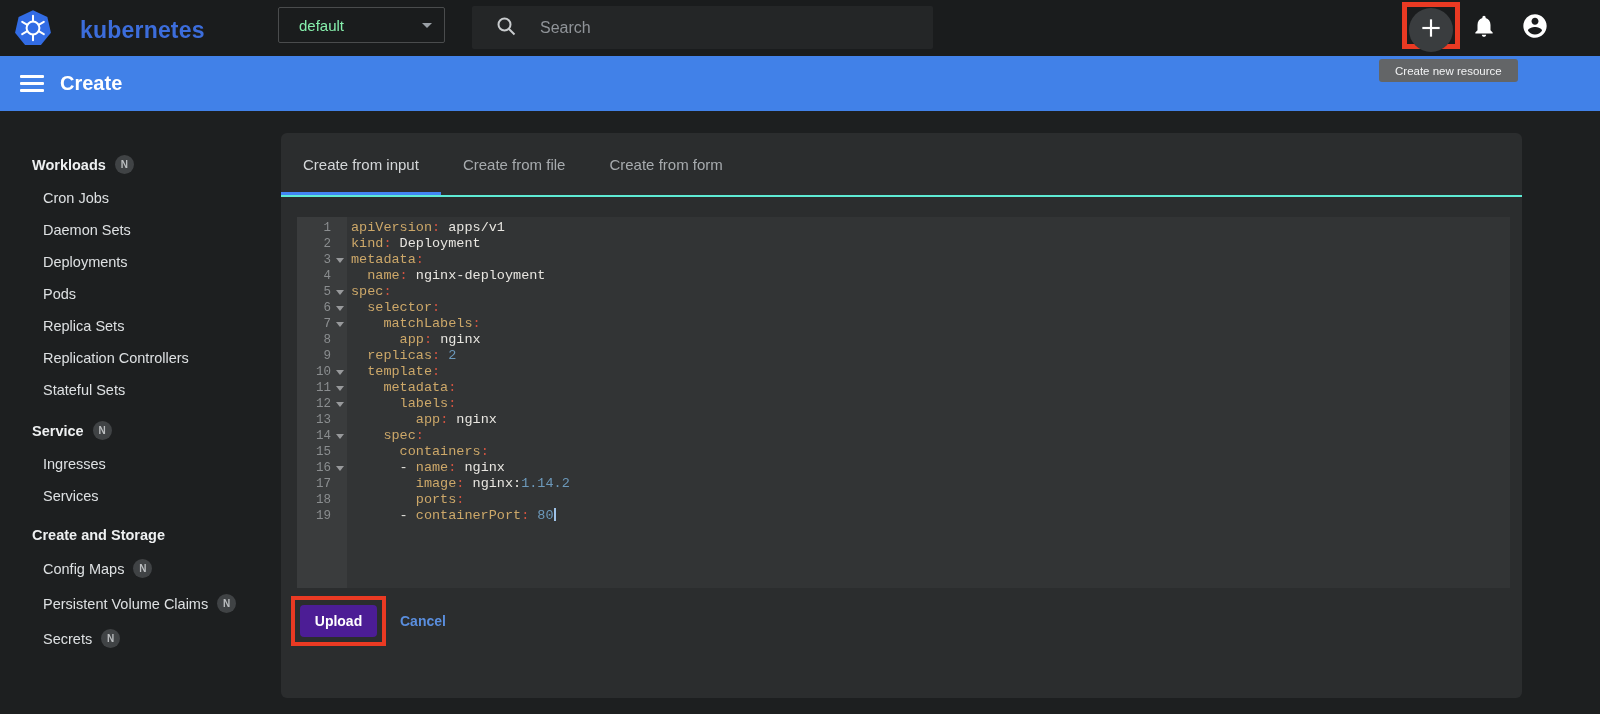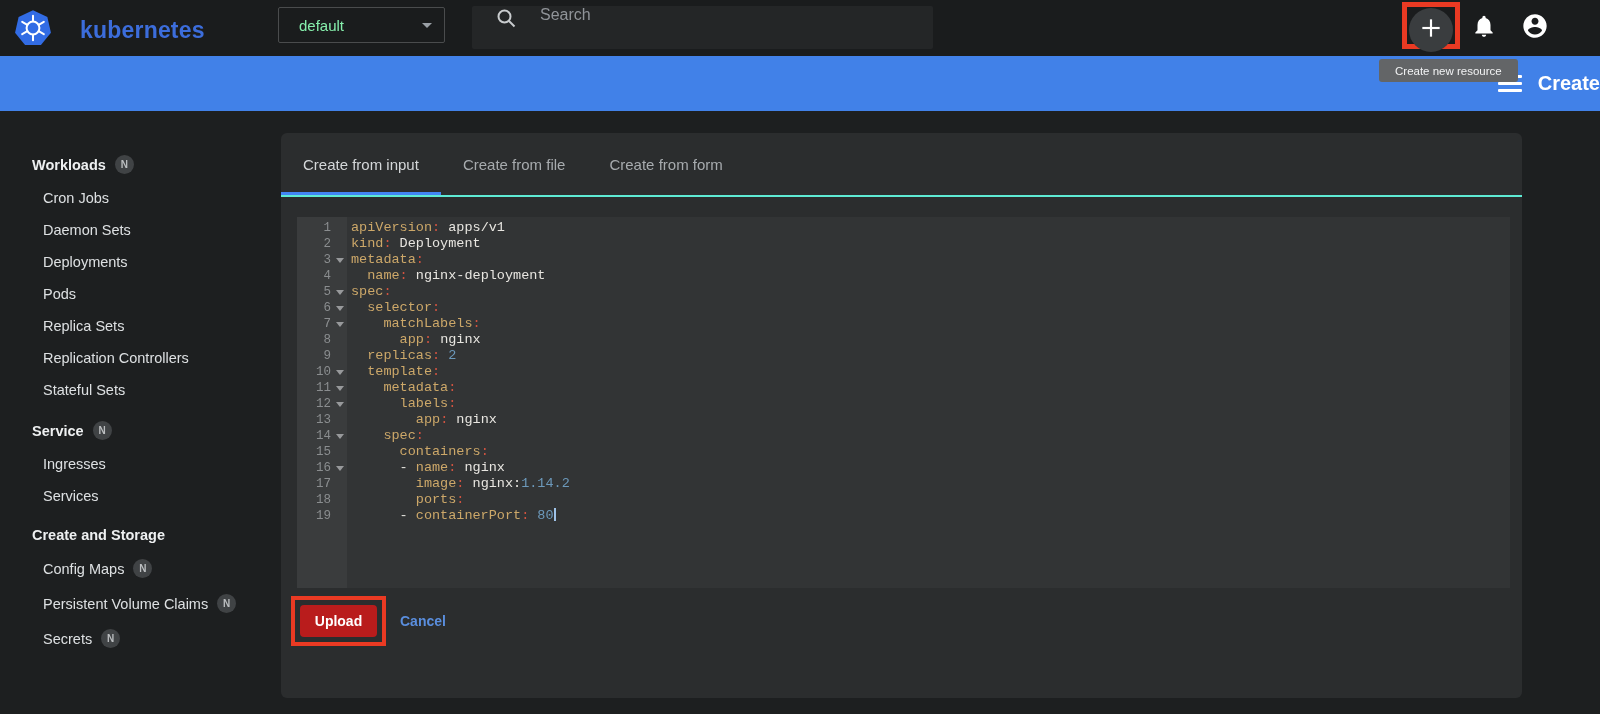--- a/index.html
+++ b/index.html
@@ -10,35 +10,35 @@
   .topbar { position:relative; width:1600px; height:56px; background:#1a1c1d; }
   .brand { position:absolute; left:14px; top:9px; display:flex; align-items:center; gap:28px; }
   .brand-word { font-size:23px; font-weight:bold; color:#3c6ddb; letter-spacing:.2px; }
   .ns-select { position:absolute; left:278px; top:7px; width:167px; height:36px;
                border:1px solid #4a4c4d; border-radius:2px; display:flex; align-items:center;
                padding:0 12px 0 20px; cursor:pointer; }
   .ns-value { flex:1; color:#86efac; font-size:15px; }
   .caret { width:0; height:0; border-left:5px solid transparent; border-right:5px solid transparent;
            border-top:5px solid #9aa0a6; }
   .searchbox { position:absolute; left:472px; top:6px; width:461px; height:43px; background:#242627;
-               border-radius:2px; display:flex; align-items:flex-start; padding-left:22px; }
+               border-radius:2px; display:flex; align-items:center; padding-left:22px; }
   .searchbox input { background:transparent; border:none; outline:none; color:#dfe1e3;
                      font-size:16px; margin-left:22px; width:340px; font-family:"Liberation Sans",sans-serif; }
   .searchbox input::placeholder { color:#909499; }
   .red-box-add { position:absolute; left:1402px; top:2px; width:58px; height:47px;
                  border:5px solid #ea3a23; }
   .add-btn { position:absolute; left:2px; top:1px; width:44px; height:44px; border-radius:50%;
              background:#3a3d3f; display:flex; align-items:center; justify-content:center; cursor:pointer; }
   .icon-btn { position:absolute; top:14px; width:28px; height:28px; display:flex; align-items:center;
               justify-content:center; cursor:pointer; }
   .bell-pos { left:1470px; }  .avatar-pos { left:1521px; }
 
   
   .appbar { position:relative; width:1600px; height:55px; background:#4181e8; display:flex;
-            align-items:center;justify-content:flex-end; }
+            align-items:center; }
   .menu-btn { margin-left:20px; width:26px; height:26px; display:flex; flex-direction:column;
               justify-content:center; gap:4px; cursor:pointer; }
   .menu-btn i { display:block; height:3px; background:#ffffff; border-radius:1px; }
   .page-title { margin-left:14px; color:#ffffff; font-size:20px; font-weight:bold; }
   .tooltip { position:absolute; left:1379px; top:3px; height:23px; background:#636567;
              border-radius:3px; color:#f2f3f4; font-size:11.5px; display:flex; align-items:center;
              padding:0 16px; white-space:nowrap; }
 
   
   .content-row { display:flex; width:1600px; height:603px; background:#1d1f20; }
@@ -77,21 +77,21 @@
   .cline { height:16px; line-height:16px; font-size:13.5px; white-space:pre; }
   .tk-k { color:#cda869; }
   .tk-p { color:#cf5340; }
   .tk-v { color:#e8e6e1; }
   .tk-n { color:#6c99bb; }
   .cursor { display:inline-block; width:2px; height:13px; background:#9fc3e8; vertical-align:-2px; }
 
   
   .actions { display:flex; align-items:center; margin:8px 0 0 10px; }
   .red-box-upload { border:4px solid #ea3a23; padding:5px; }
-  .upload-btn { width:77px; height:32px; background:#b91c1c; color:#ffffff; border:none;
+  .upload-btn { width:77px; height:32px; background:#4c1d95; color:#ffffff; border:none;
                 border-radius:4px; font-size:14px; font-weight:bold; cursor:pointer;
                 font-family:"Liberation Sans",sans-serif; }
   .cancel-btn { margin-left:14px; background:none; border:none; color:#5a8ede; font-size:14px;
                 font-weight:bold; cursor:pointer; font-family:"Liberation Sans",sans-serif; }
 </style>
 </head>
 <body>
 
 <div class="topbar">
   <div class="brand">

